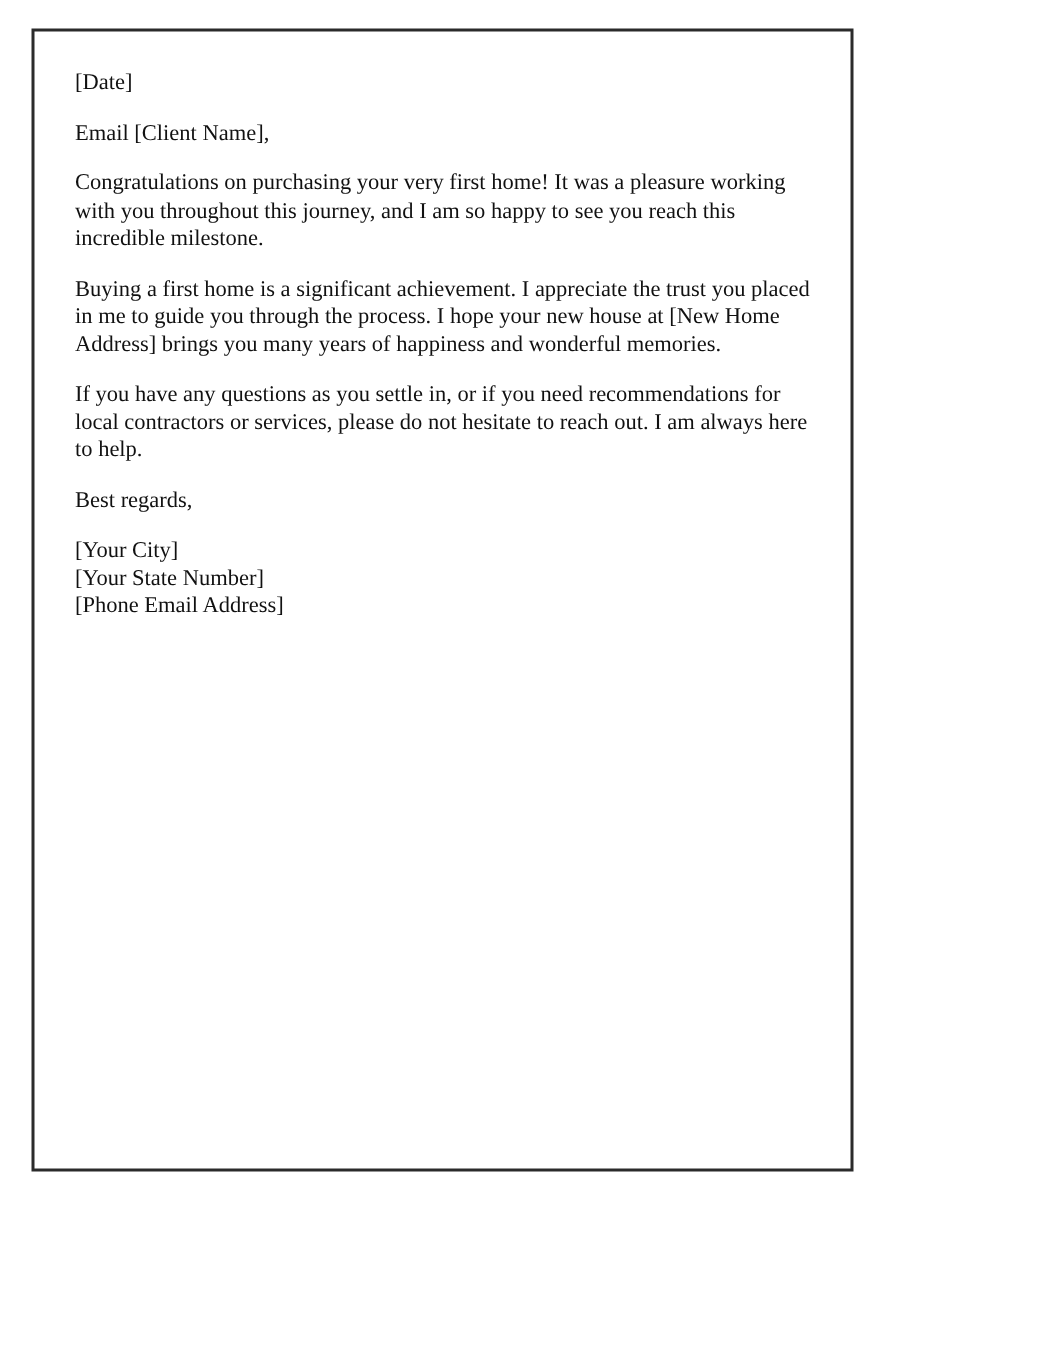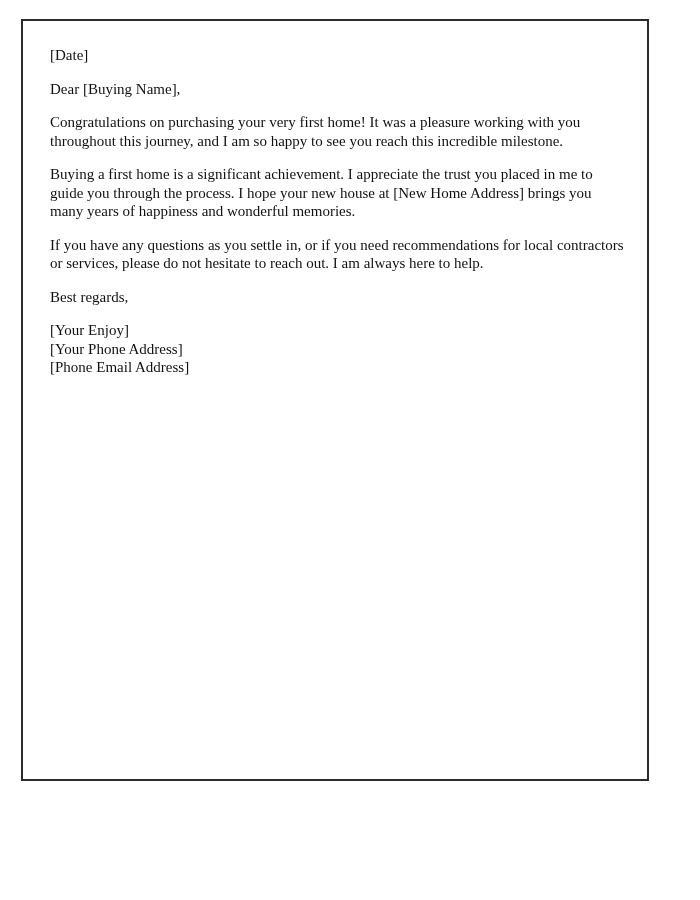--- a/index.html
+++ b/index.html
@@ -15,21 +15,21 @@
   .page {
     position: relative;
     width: 700px;
     height: 900px;
     background: #ffffff;
   }
   .letter {
     position: absolute;
     left: 21px;
     top: 19px;
-    width: 628px;
+    width: 548px;
     height: 762px;
     background: #ffffff;
     border: 2px solid #2b2b2b;
     padding: 25px 20px 20px 27px;
     color: #111111;
     font-size: 15px;
     line-height: 18.5px;
   }
   .letter p { margin: 0 0 15px 0; }
   .block { margin-bottom: 15px; }
@@ -37,31 +37,31 @@
 </style>
 </head>
 <body>
 
 <div class="page">
   <div class="letter">
 
     <p>[Date]</p>
 
 
-    <p>Dear [Buying Name],</p>
+    <p>Email [Client Name],</p>
 
     <p>Congratulations on purchasing your very first home! It was a pleasure working with you throughout this journey, and I am so happy to see you reach this incredible milestone.</p>
 
     <p>Buying a first home is a significant achievement. I appreciate the trust you placed in me to guide you through the process. I hope your new house at [New Home Address] brings you many years of happiness and wonderful memories.</p>
 
     <p>If you have any questions as you settle in, or if you need recommendations for local contractors or services, please do not hesitate to reach out. I am always here to help.</p>
 
 
     <p>Best regards,</p>
 
     <div class="block">
-      <span class="line">[Your Enjoy]</span>
-      <span class="line">[Your Phone Address]</span>
+      <span class="line">[Your City]</span>
+      <span class="line">[Your State Number]</span>
       <span class="line">[Phone Email Address]</span>
     </div>
 
   </div>
 </div>
 
 </body></html>

